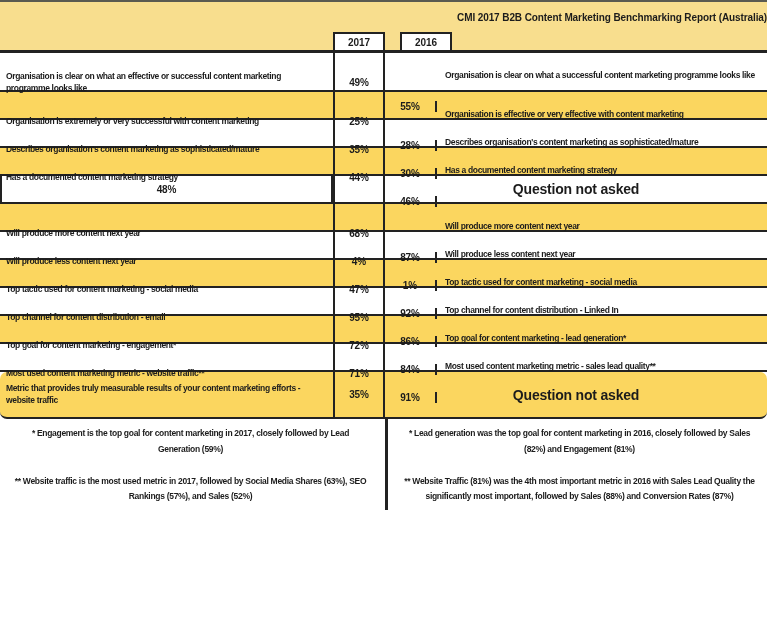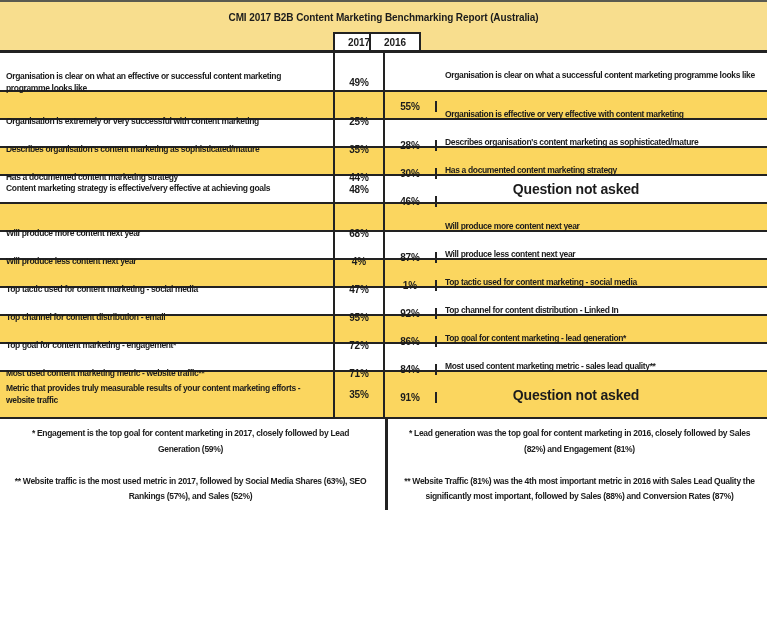--- a/index.html
+++ b/index.html
@@ -16,46 +16,46 @@
     overflow: hidden;
   }
   
   .band {
     position: relative;
     height: 51px;
     background: var(--band-yellow, #f8de8e);
     border-bottom: 3px solid var(--border, #222);
   }
   .title {
-    text-align: center;
+    text-align: right;
     padding-top: 10px;
     font-size: 10px;
     letter-spacing: -0.1px;
   }
   .ybox {
     position: absolute;
     top: 30px; height: 18px; width: 52px;
     background: #ffffff;
     border: 2px solid var(--border, #222);
     border-bottom: none;
     display: flex; align-items: center; justify-content: center;
     font-size: 10px;
   }
   .ybox.y17 { left: 333px; }
-  .ybox.y16 { left: 369px; }
+  .ybox.y16 { left: 400px; }
   
   .row {
     display: grid;
     grid-template-columns: 333px 52px 52px 1fr;
     height: 28px;
     background: #ffffff;
     border-bottom: 2px solid var(--border, #222);
   }
   .row:nth-child(1)  { height: 39px; }
-  .row:nth-child(12) { height: 47px; }
+  .row:nth-child(12) { height: 47px; border-radius: 7px; }
   .row.hl { background: var(--row-yellow, #fbd65f); }
   .cell { display: flex; align-items: center; }
   .cell.label {
     font-size: 8.5px;
     letter-spacing: -0.35px;
     line-height: 1.3;
   }
   .cell.label.l { padding: 2px 10px 2px 6px; }
   .cell.label.r { padding: 2px 4px 16px 8px; }
   .cell.val {
@@ -122,21 +122,20 @@
     <div class="cell val v16">30%</div>
     <div class="cell label r">Describes organisation's content marketing as sophisticated/mature</div>
   </div>
       <div class="row hl">
     <div class="cell label l">Has a documented content marketing strategy</div>
     <div class="cell val v17">44%</div>
     <div class="cell val v16">46%</div>
     <div class="cell label r">Has a documented content marketing strategy</div>
   </div>
       <div class="row">
-    <div class="cell label l">Content marketing strategy is effective/very effective at achieving goals</div>
     <div class="cell val v17">48%</div>
 
   <div class="cell note-span">Question not asked</div>
       </div>
       <div class="row hl">
     <div class="cell label l">Will produce more content next year</div>
     <div class="cell val v17">68%</div>
     <div class="cell val v16">87%</div>
     <div class="cell label r">Will produce more content next year</div>
   </div>

